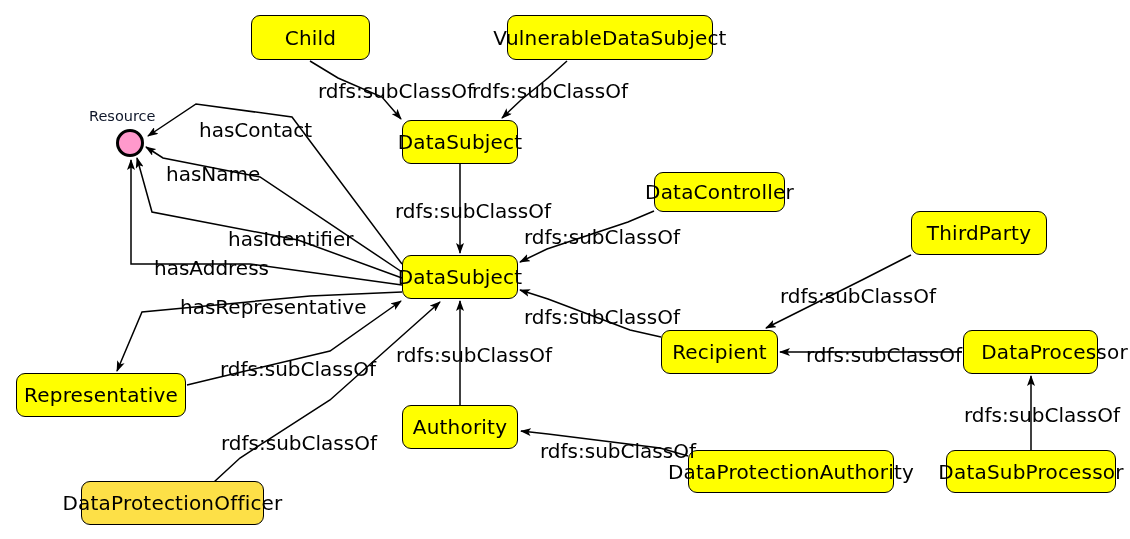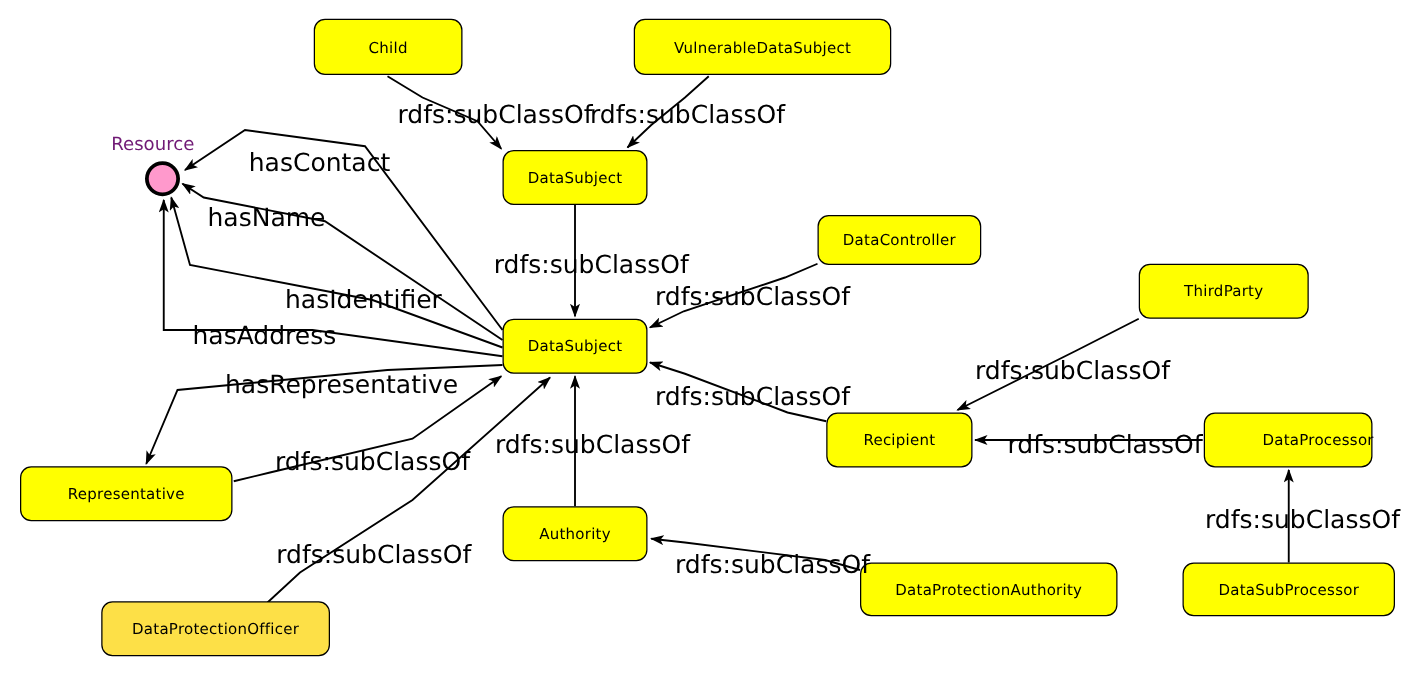--- a/index.html
+++ b/index.html
@@ -27,36 +27,36 @@
   .node-box {
     position: absolute;
     box-sizing: border-box;
     background: #ffff00;
     border: 1.6px solid #000000;
     border-radius: 9px;
     display: flex;
     align-items: center;
     justify-content: center;
     color: #000000;
-    font-size: 12px;
+    font-size: 20px;
     line-height: 1;
     letter-spacing: 0.2px;
     white-space: nowrap;
   }
   .edge-label {
     position: absolute;
     color: #000000;
     font-size: 20px;
     line-height: 1;
     white-space: nowrap;
     background: transparent;
   }
   .resource-label {
     position: absolute;
-    color: #701a75;
+    color: #0f172a;
     font-size: 14.5px;
     line-height: 1;
     white-space: nowrap;
   }
   .resource-dot {
     position: absolute;
     box-sizing: border-box;
     border-radius: 50%;
     background: #ff99cc;
     border: 3.5px solid #000000;

